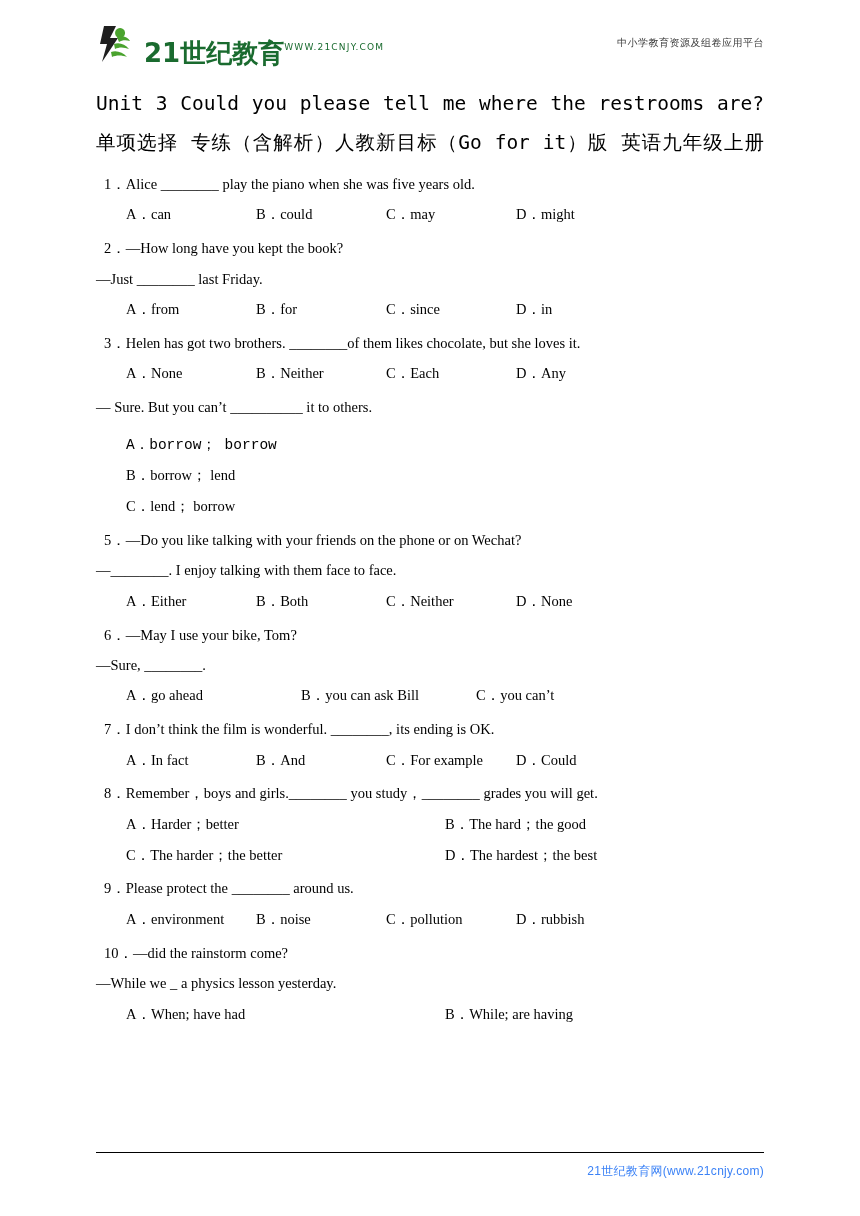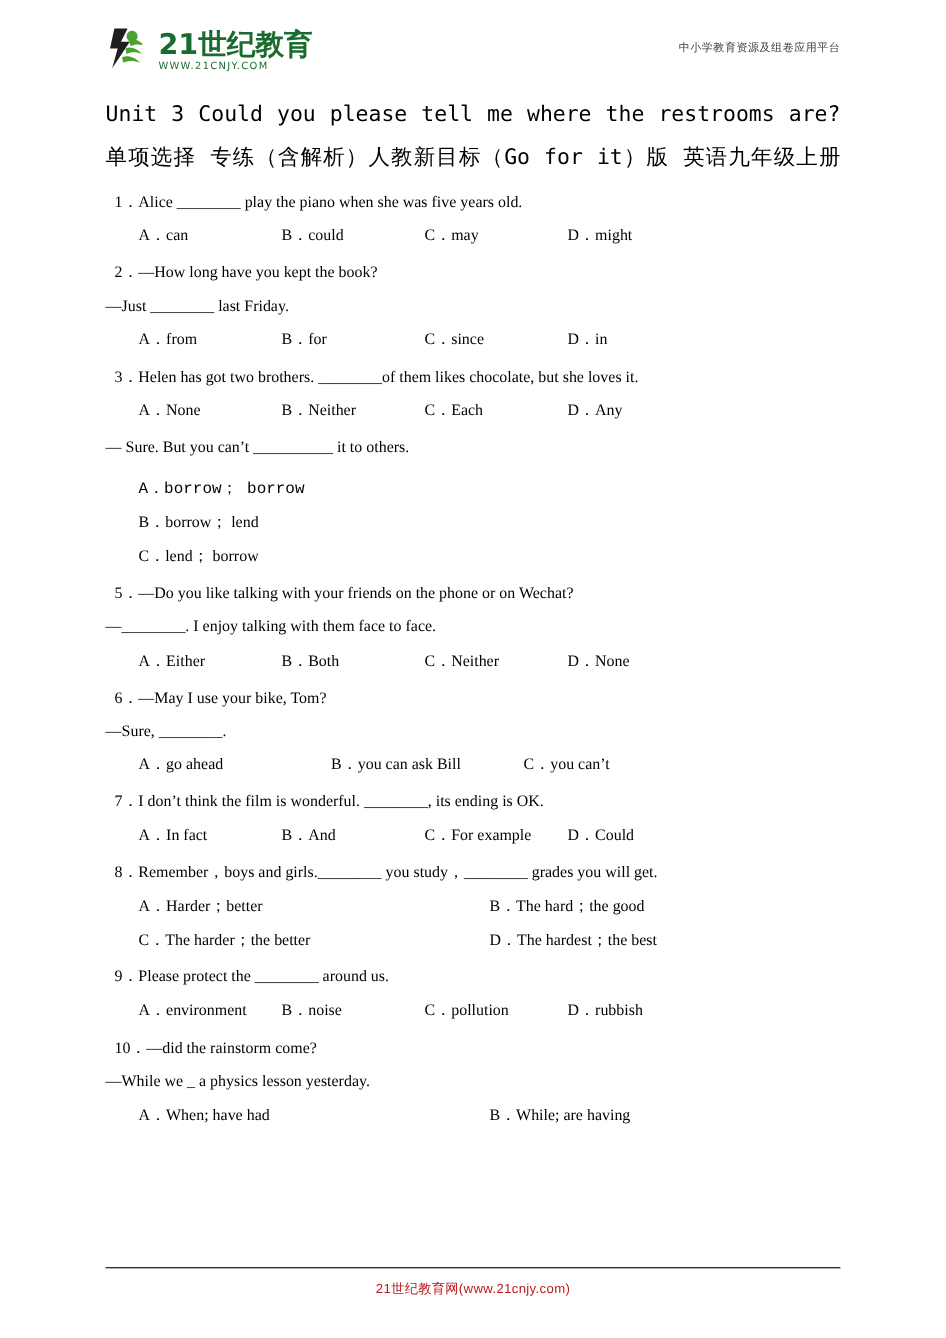--- a/index.html
+++ b/index.html
@@ -37,21 +37,21 @@
     align-items: flex-end;
     gap: 4px;
   }
   .logo-mark {
     width: 44px;
     height: 44px;
     position: relative;
   }
   .logo-text-wrap {
     display: flex;
-    flex-direction: column;
+    flex-direction: row;
     justify-content: flex-end;
     line-height: 1;
   }
   .logo-main {
     font-family: "DejaVu Sans", sans-serif;
     font-weight: bold;
     font-size: 26px;
     color: #1a6b2f;
     letter-spacing: 0px;
     white-space: nowrap;
@@ -154,24 +154,24 @@
     left: 96px;
     right: 96px;
     bottom: 36px;
   }
   .footer-rule {
     border-top: 1.5px solid #000;
     width: 100%;
   }
   .footer-text {
     margin-top: 10px;
-    text-align: center;
+    text-align: right;
     font-family: "Liberation Sans", sans-serif;
     font-size: 12px;
-    color: #b91c1c;
+    color: #3b82f6;
     letter-spacing: 0.3px;
   }
 </style>
 </head>
 <body>
 
 <div class="page">
 
   <div class="header">
     <div class="logo">

